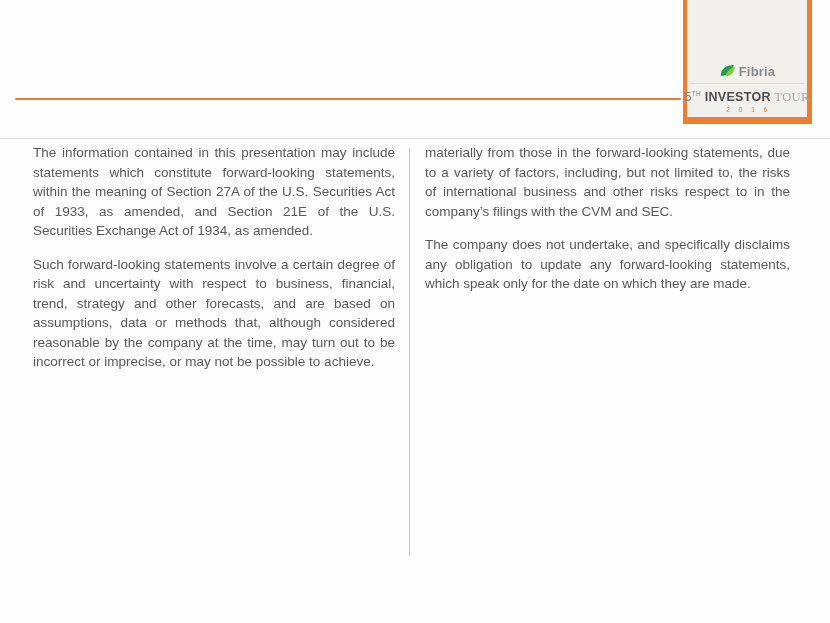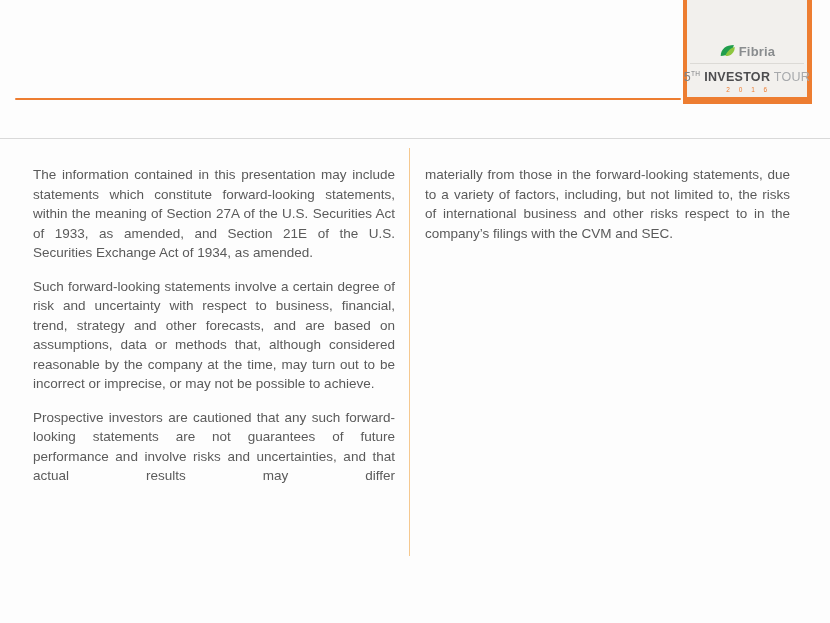--- a/index.html
+++ b/index.html
@@ -37,21 +37,21 @@
   }
   .header-rule{
     position:absolute;left:0;top:138px;
     width:830px;height:1px;
     background:var(--rule-gray);
   }
 
   
   .logo-card{
     position:absolute;left:683px;top:0;
-    width:129px;height:104px;
+    width:129px;height:124px;
     background:var(--logo-bg);
     border-left:4px solid var(--accent-orange);
     border-right:5px solid var(--accent-orange);
     border-bottom:7px solid var(--accent-orange);
     display:flex;flex-direction:column;
     justify-content:flex-end;align-items:center;
     padding-bottom:4px;
   }
   .brand-row{
     display:flex;align-items:center;gap:3px;
@@ -64,38 +64,37 @@
   .logo-divider{
     width:114px;height:1px;background:#dcdad6;margin-bottom:3px;
   }
   .event-line{
     font-size:12.5px;color:var(--logo-mid-text);
     white-space:nowrap;letter-spacing:0.3px;
     line-height:13px;
   }
   .event-line sup{font-size:6.5px;vertical-align:super;}
   .event-investor{font-weight:bold;color:var(--logo-dark-text);text-align:right;}
-  .event-tour{color:var(--logo-light-text);}
+  .event-tour{color:var(--logo-light-text);font-family:Liberation Serif, serif;}
   .year-label{
     font-size:6.5px;color:var(--accent-orange);
     letter-spacing:3.5px;margin-top:2px;margin-left:3px;
   }
 
   
   .content-columns{
     position:absolute;left:33px;top:143px;
     width:757px;
     display:flex;gap:30px;
   }
   .col{
     width:362px;
     font-size:13.5px;line-height:19.5px;
     color:var(--body-gray);
     text-align:justify;
-    margin-top:22px;
   }
   .col.right{width:365px;}
   .col p{margin-bottom:14px;}
   .col p.continues{text-align-last:justify;}
   .column-divider{
     position:absolute;left:376px;top:5px;
     width:1px;height:408px;
     background:var(--divider-orange);
   }
 </style>
@@ -119,21 +118,21 @@
     <div class="year-label">2 0 1 6</div>
   </div>
 
   <div class="title-underline"></div>
   <div class="header-rule"></div>
 
   <div class="content-columns">
     <div class="col left">
       <p>The information contained in this presentation may include statements which constitute forward-looking statements, within the meaning of Section 27A of the U.S. Securities Act of 1933, as amended, and Section 21E of the U.S. Securities Exchange Act of 1934, as amended.</p>
       <p>Such forward-looking statements involve a certain degree of risk and uncertainty with respect to business, financial, trend, strategy and other forecasts, and are based on assumptions, data or methods that, although considered reasonable by the company at the time, may turn out to be incorrect or imprecise, or may not be possible to achieve.</p>
-      <p class="continues">Prospective investors are cautioned that any such forward-looking statements are not guarantees of future performance and involve risks and uncertainties, and that actual results may differ</p>
     </div>
     <div class="col right">
       <p>materially from those in the forward-looking statements, due to a variety of factors, including, but not limited to, the risks of international business and other risks respect to in the company’s filings with the CVM and SEC.</p>
+      <p>The company does not undertake, and specifically disclaims any obligation to update any forward-looking statements, which speak only for the date on which they are made.</p>
     </div>
     <div class="column-divider"></div>
   </div>
 
 </div>
 
 </body></html>

